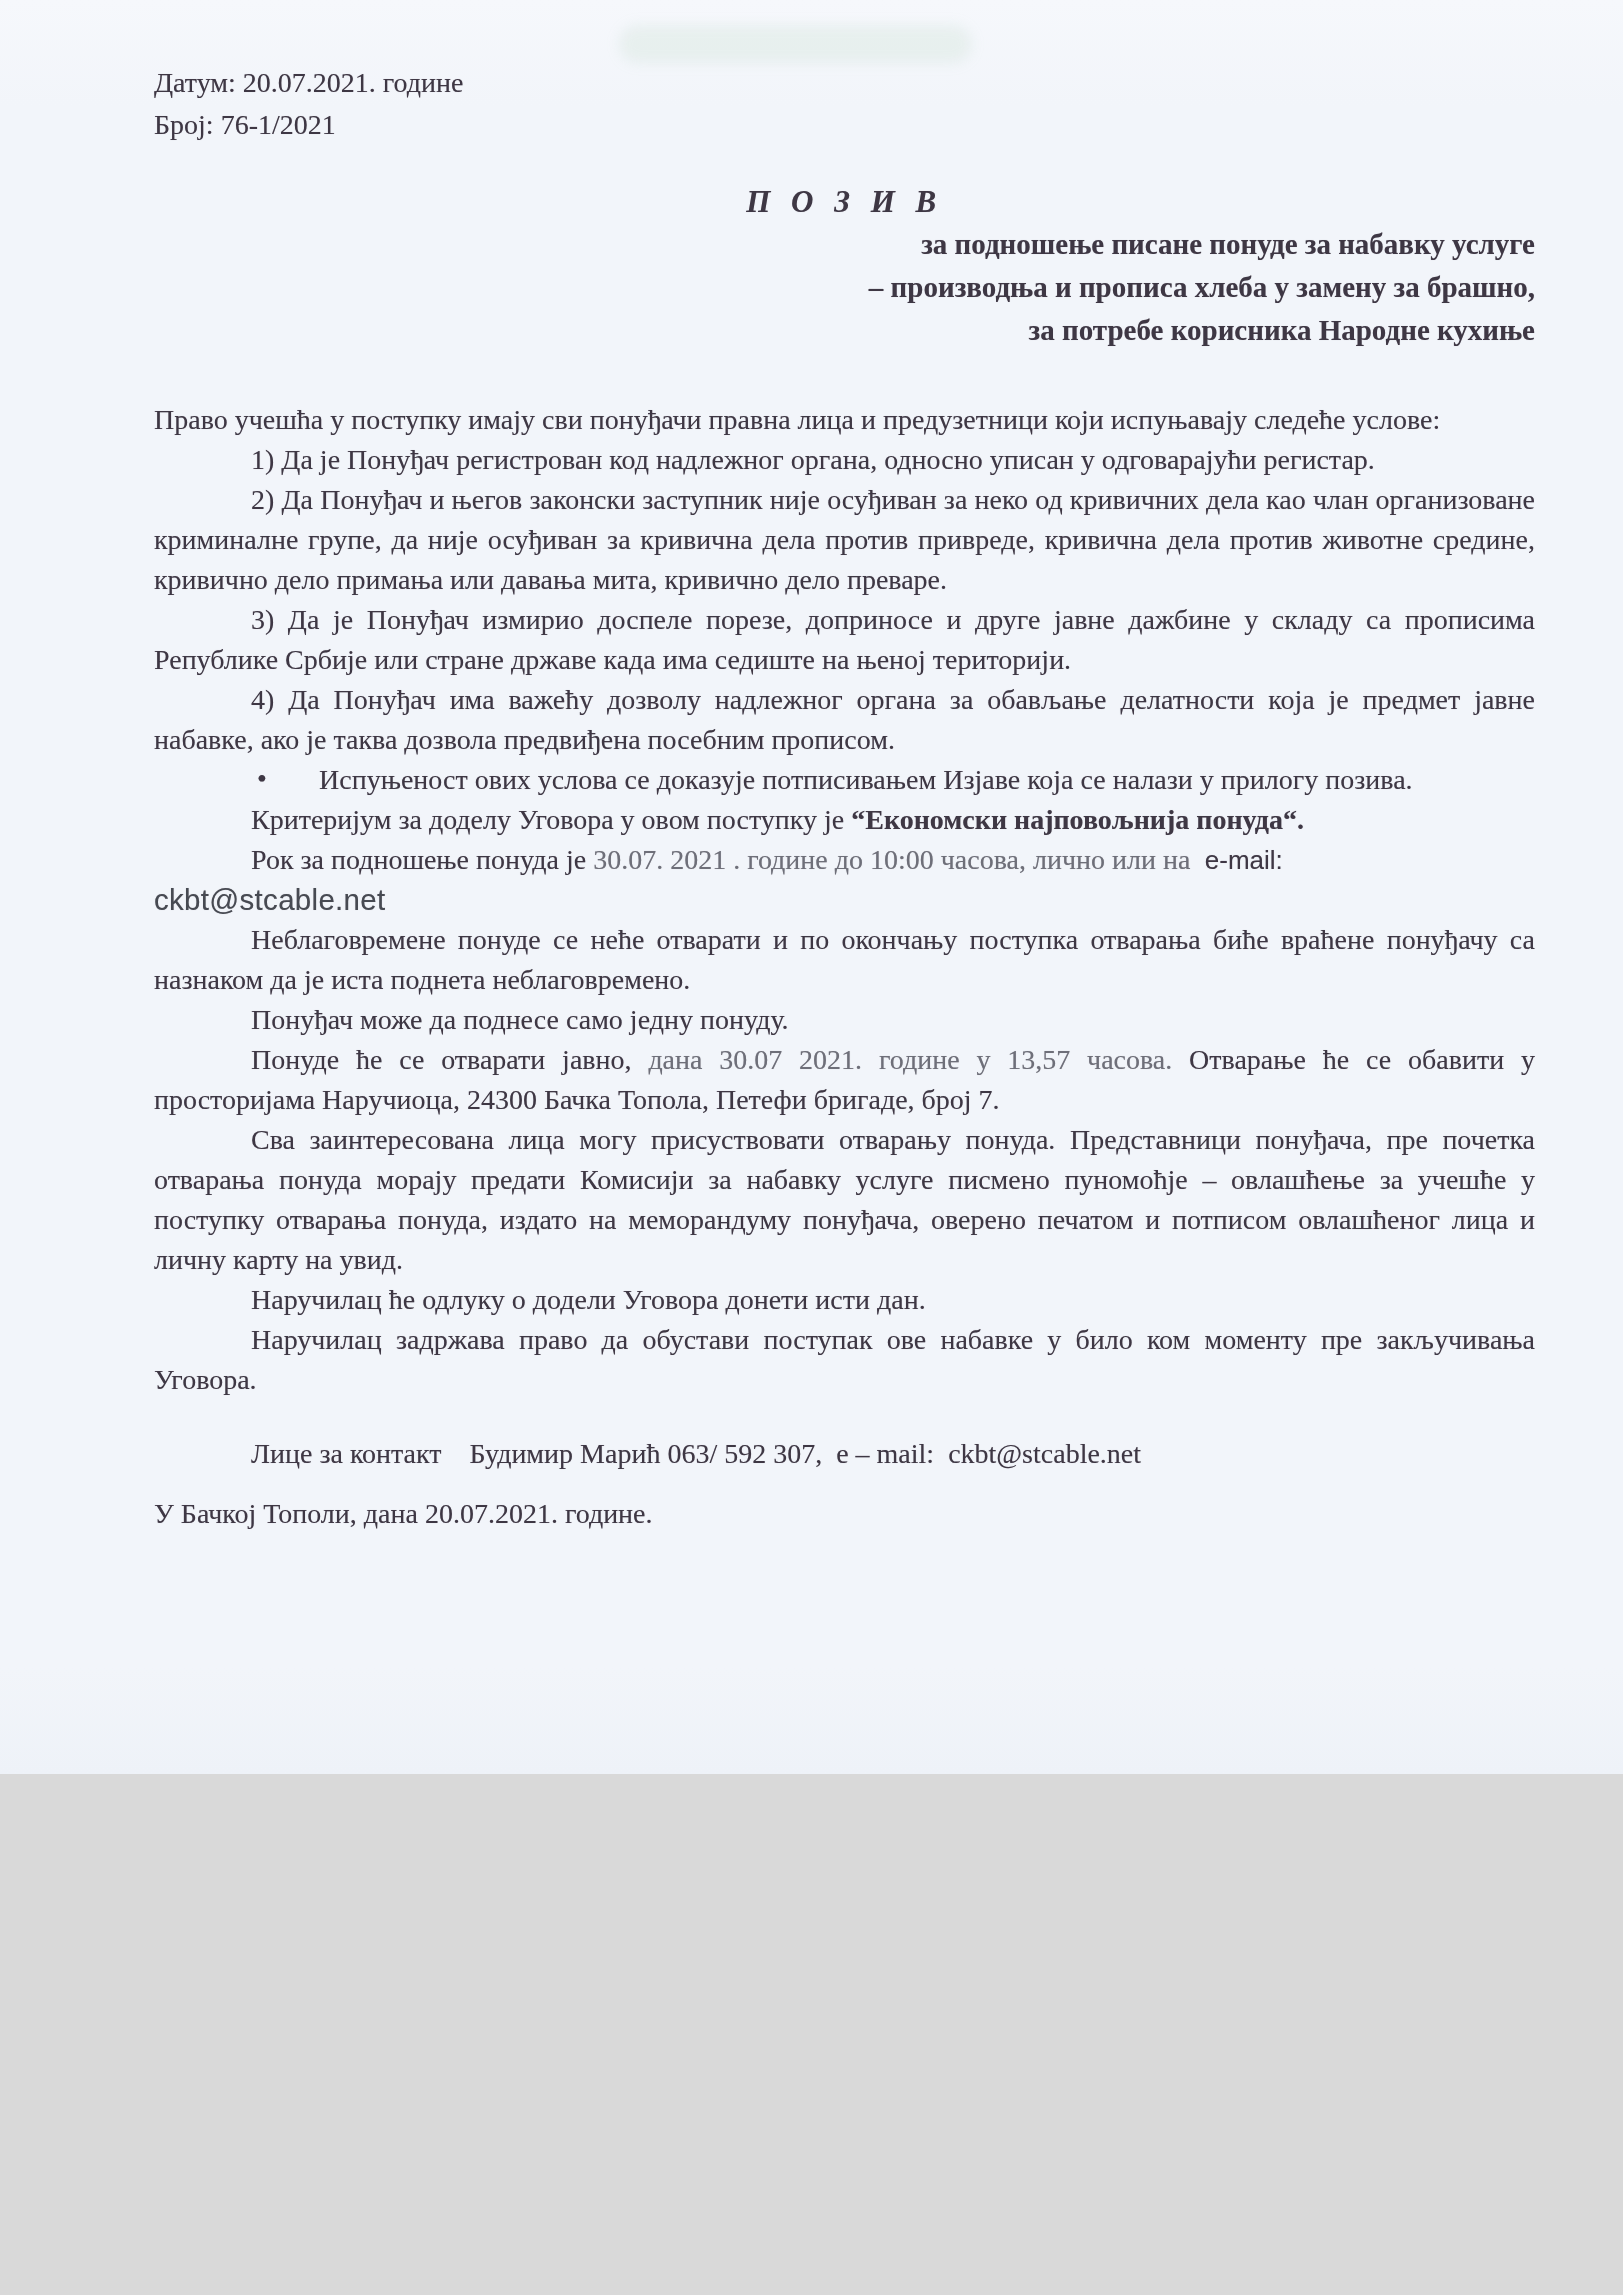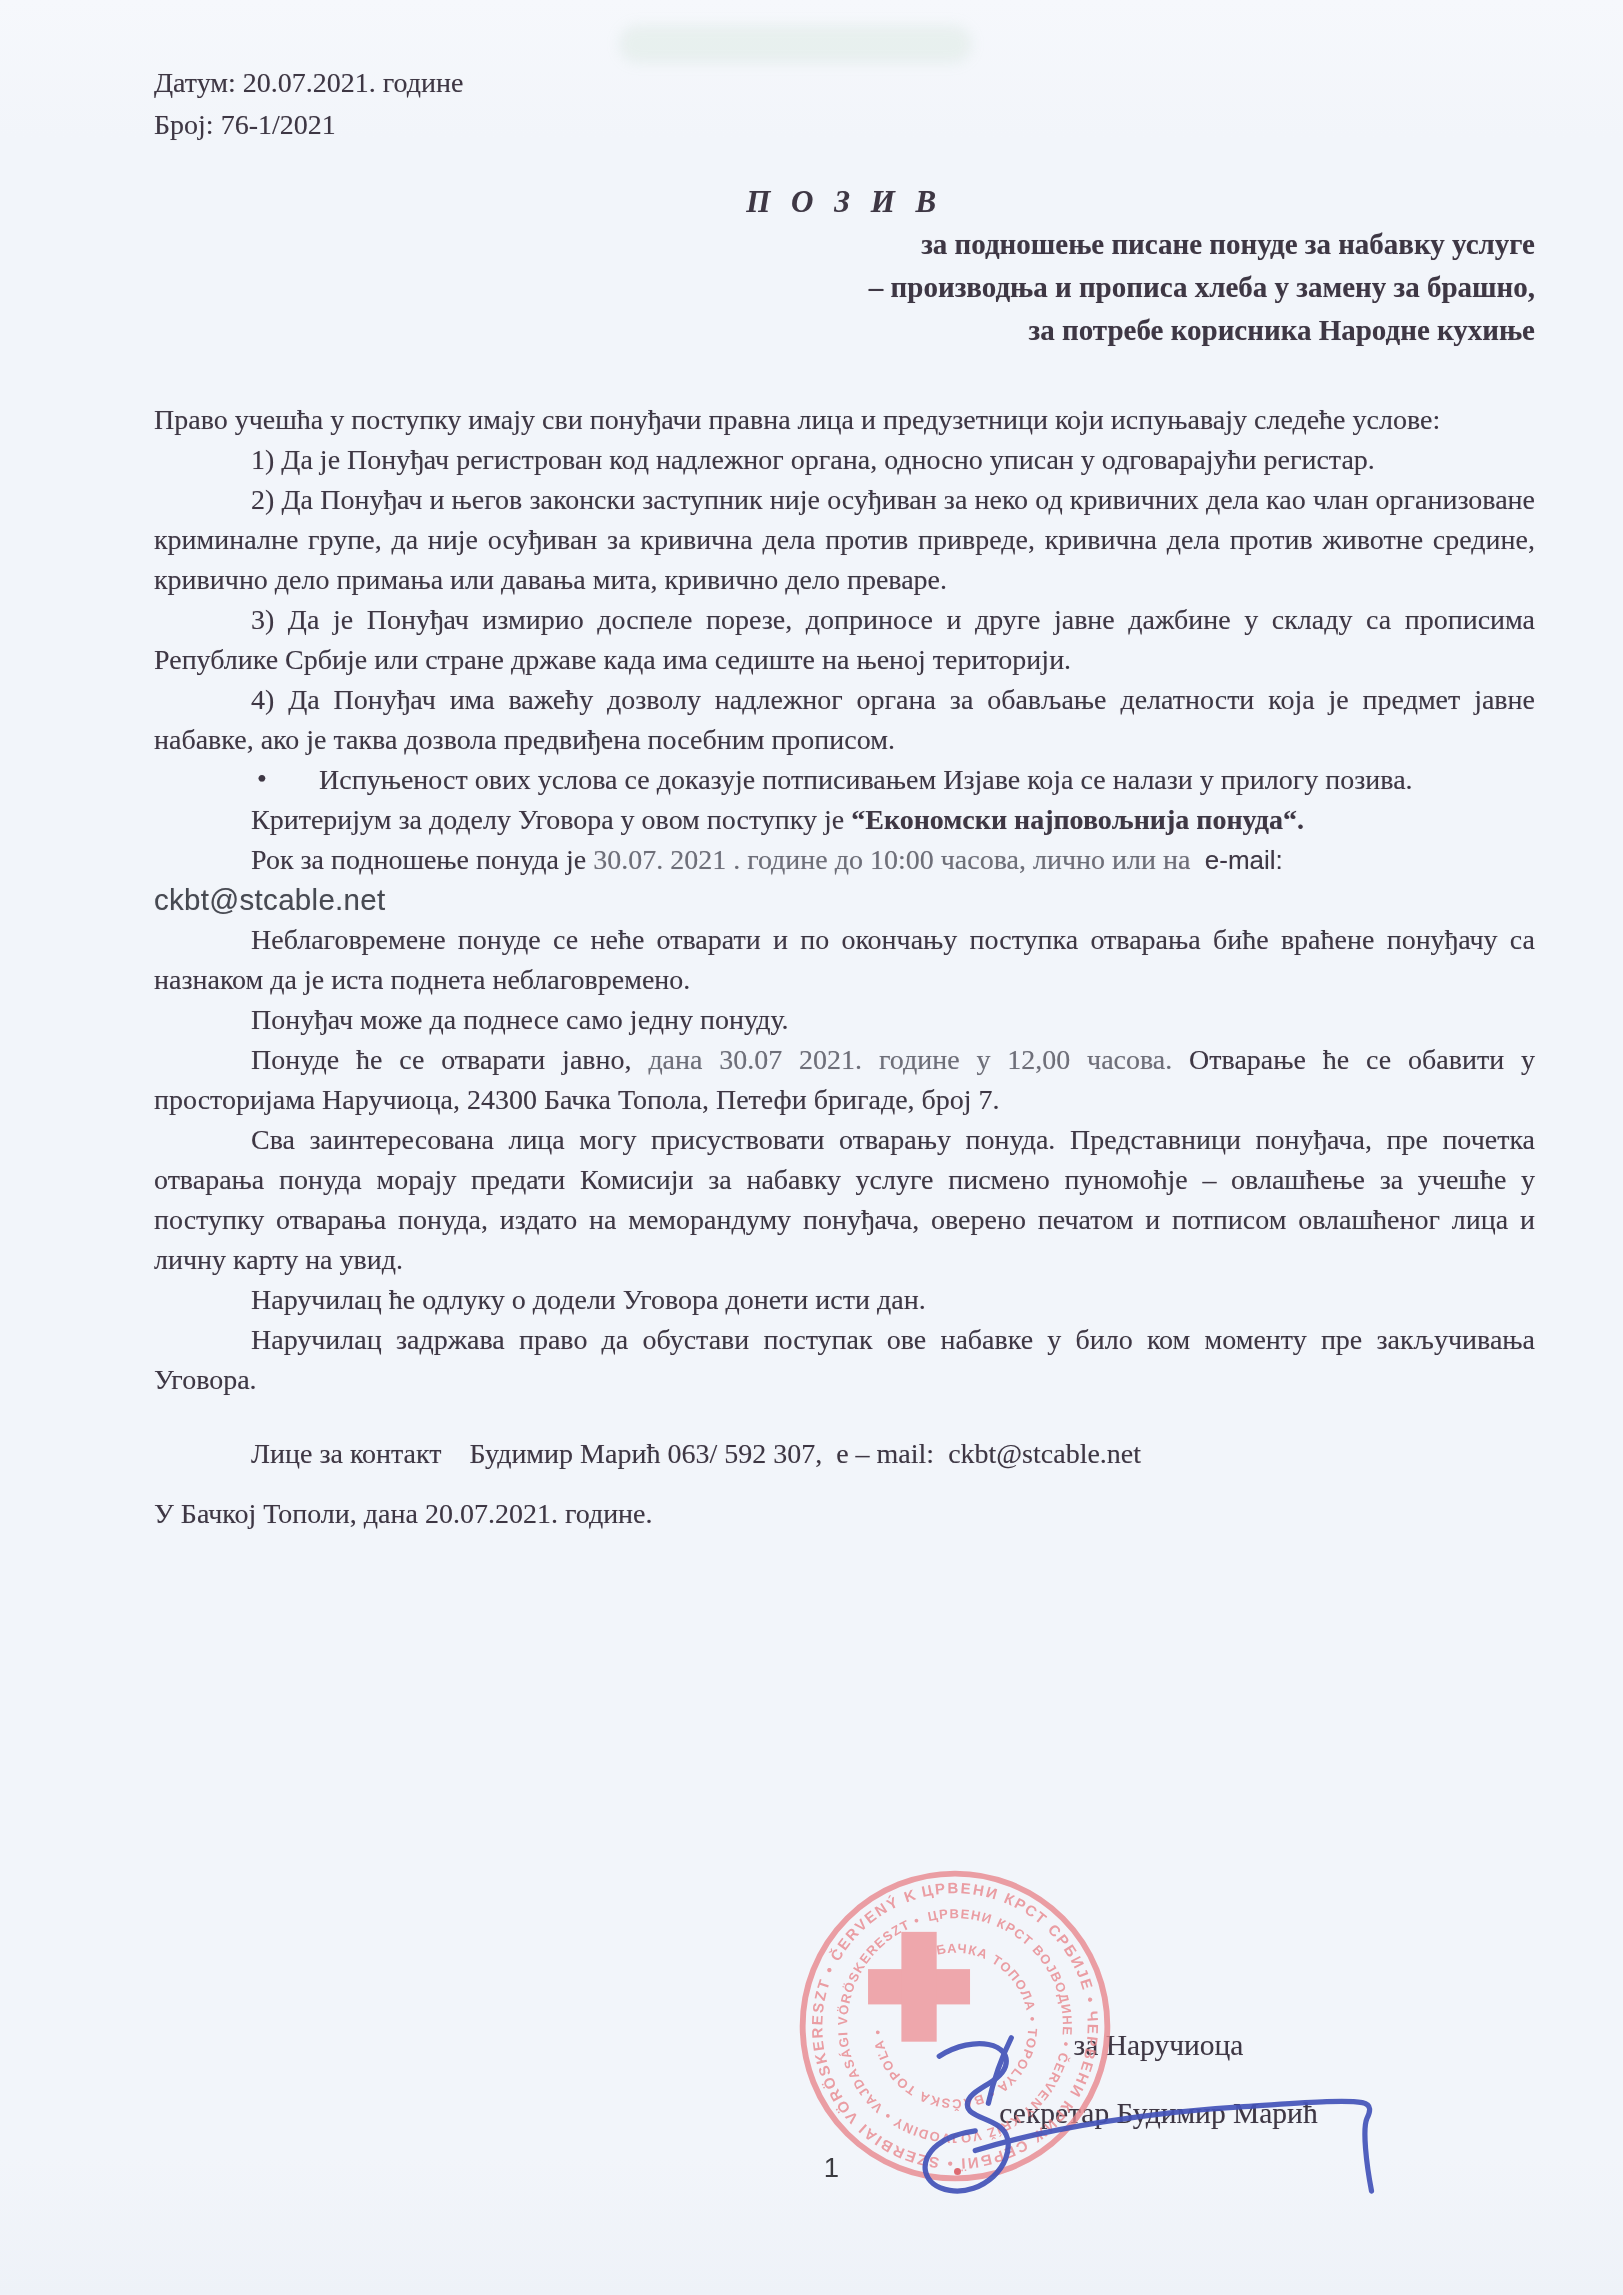--- a/index.html
+++ b/index.html
@@ -1,21 +1,21 @@
 <!DOCTYPE html>
 <html style="--paper: #f2f5fa; --ink: #3e3744; --gray-ink: #6e6f79; --stamp: #e8858b; --signature: #4353b8;font-size:10.5px"><head>
 <meta charset="utf-8">
 <style>
   :root{
     --paper:#f2f5fa; --ink:#3e3744; --gray-ink:#6e6f79;
     --stamp:#e8858b; --signature:#4353b8;
   }
   html,body{margin:0;padding:0;background:#d9d9d9;}
   .page{
-    position:relative; width:1624px; height:2295px;
+    position:relative; width:1624px; height:1774px;
     background:linear-gradient(180deg,#f6f8fc 0%, var(--paper) 6%, var(--paper) 94%, #eef2f8 100%);
     overflow:hidden;
     font-family:"Liberation Serif", serif;
     color:var(--ink);
   }
   .content{
     position:absolute; left:154px; top:62px; width:1381px;
     text-shadow:0 0 0.7px rgba(64,55,66,.35);
   }
   .hline{font-size:28px; line-height:42px; text-align:left; margin:0;}
@@ -75,21 +75,21 @@
         <p class="para indent"><span>1) Да је Понуђач регистрован код надлежног органа, односно уписан у одговарајући регистар.</span></p>
         <p class="para indent"><span>2) Да Понуђач и његов законски заступник није осуђиван за неко од кривичних дела као члан организоване криминалне групе, да није осуђиван за кривична дела против привреде, кривична дела против животне средине, кривично дело примања или давања мита, кривично дело преваре.</span></p>
         <p class="para indent"><span>3) Да је Понуђач измирио доспеле порезе, доприносе и друге јавне дажбине у складу са прописима Републике Србије или стране државе када има седиште на њеној територији.</span></p>
         <p class="para indent"><span>4) Да Понуђач има важећу дозволу надлежног органа за обављање делатности која је предмет јавне набавке, ако је таква дозвола предвиђена посебним прописом.</span></p>
         <p class="para bullet"><span class="dot">•</span><span>Испуњеност ових услова се доказује потписивањем Изјаве која се налази у прилогу позива.</span></p>
         <p class="para indent"><span>Критеријум за доделу Уговора у овом поступку је </span><span class="r-bold">“Економски најповољнија понуда“.</span></p>
         <p class="para indent"><span>Рок за подношење понуда је </span><span class="r-gray">30.07. 2021 . године до 10:00 часова, лично или на</span><span class="r-sans">&nbsp; e-mail:</span></p>
         <p class="para email left"><span>ckbt@stcable.net</span></p>
         <p class="para indent"><span>Неблаговремене понуде се неће отварати и по окончању поступка отварања биће враћене понуђачу са назнаком да је иста поднета неблаговремено.</span></p>
         <p class="para indent"><span>Понуђач може да поднесе само једну понуду.</span></p>
-        <p class="para indent"><span>Понуде ће се отварати јавно, </span><span class="r-gray">дана 30.07 2021. године у 12,00 часова.</span><span> Отварање ће се обавити у просторијама Наручиоца, 24300 Бачка Топола, Петефи бригаде, број 7.</span></p>
+        <p class="para indent"><span>Понуде ће се отварати јавно, </span><span class="r-gray">дана 30.07 2021. године у 13,57 часова.</span><span> Отварање ће се обавити у просторијама Наручиоца, 24300 Бачка Топола, Петефи бригаде, број 7.</span></p>
         <p class="para indent"><span>Сва заинтересована лица могу присуствовати отварању понуда. Представници понуђача, пре почетка отварања понуда морају предати Комисији за набавку услуге писмено пуномоћје – овлашћење за учешће у поступку отварања понуда, издато на меморандуму понуђача, оверено печатом и потписом овлашћеног лица и личну карту на увид.</span></p>
         <p class="para indent"><span>Наручилац ће одлуку о додели Уговора донети исти дан.</span></p>
         <p class="para indent"><span>Наручилац задржава право да обустави поступак ове набавке у било ком моменту пре закључивања Уговора.</span></p>
         <p class="para indent left gap-lg"><span>Лице за контакт&nbsp;&nbsp;&nbsp;&nbsp;Будимир Марић 063/ 592 307,&nbsp; е – mail:&nbsp; ckbt@stcable.net</span></p>
         <p class="para flush left gap-md"><span>У Бачкој Тополи, дана 20.07.2021. године.</span></p>
       </div>
   </div>
 
   <div class="sig-block">
     <p>за Наручиоца</p>

